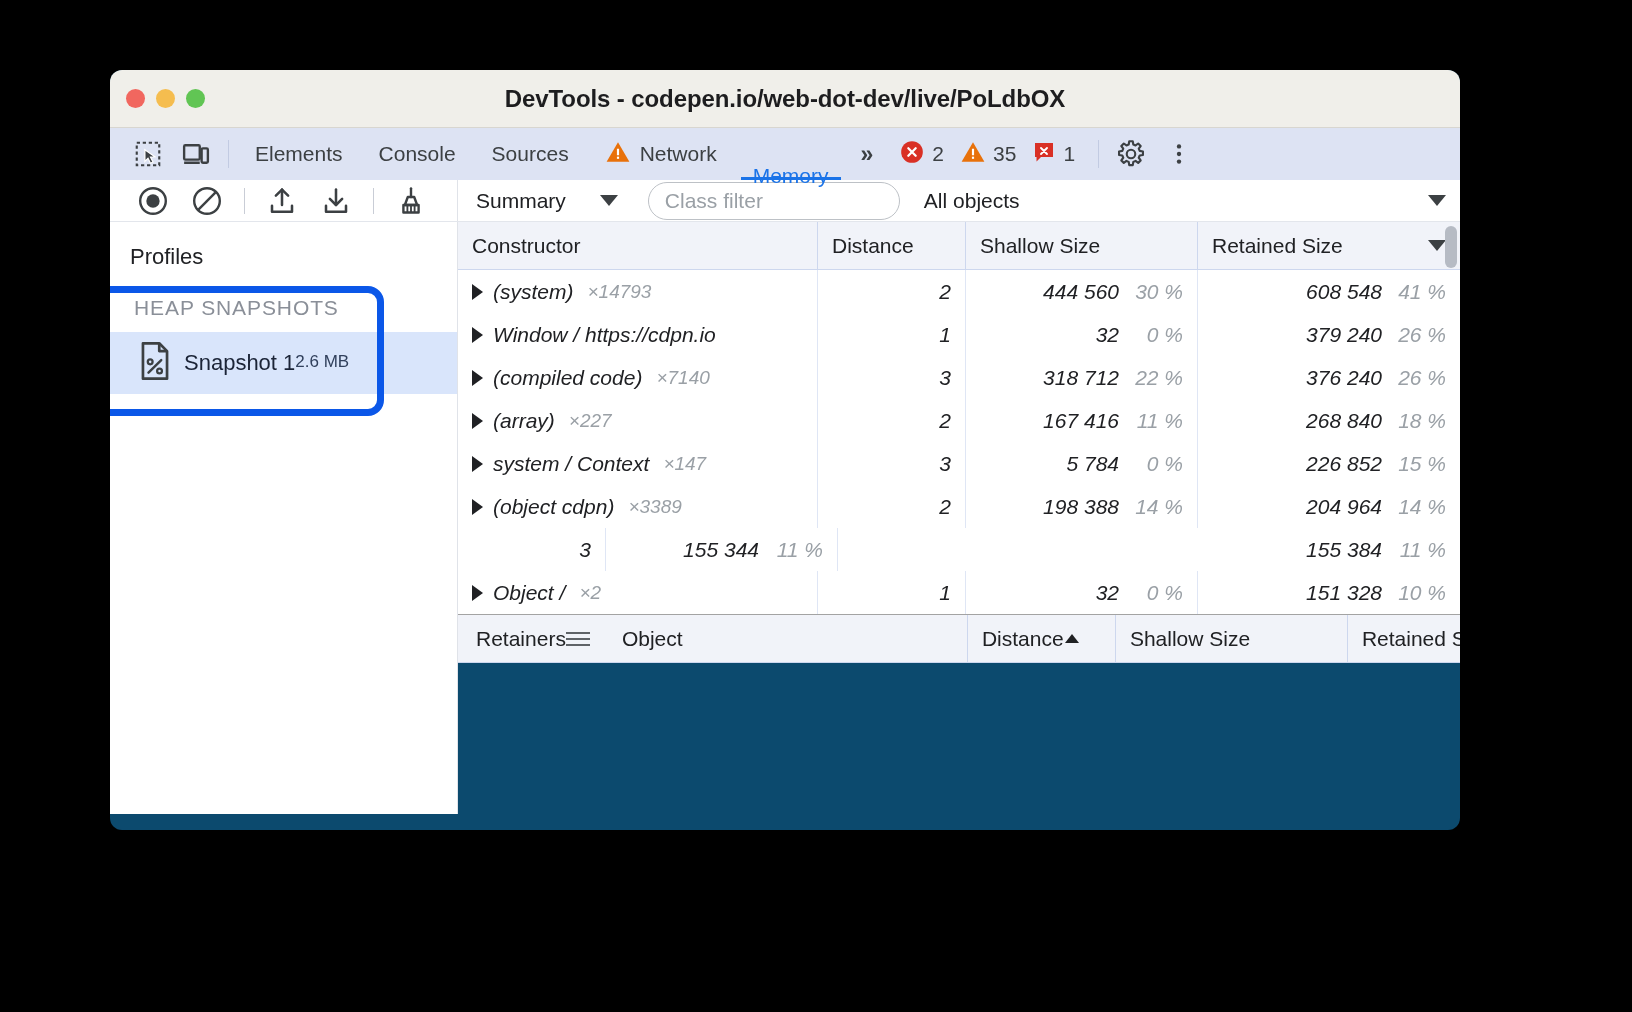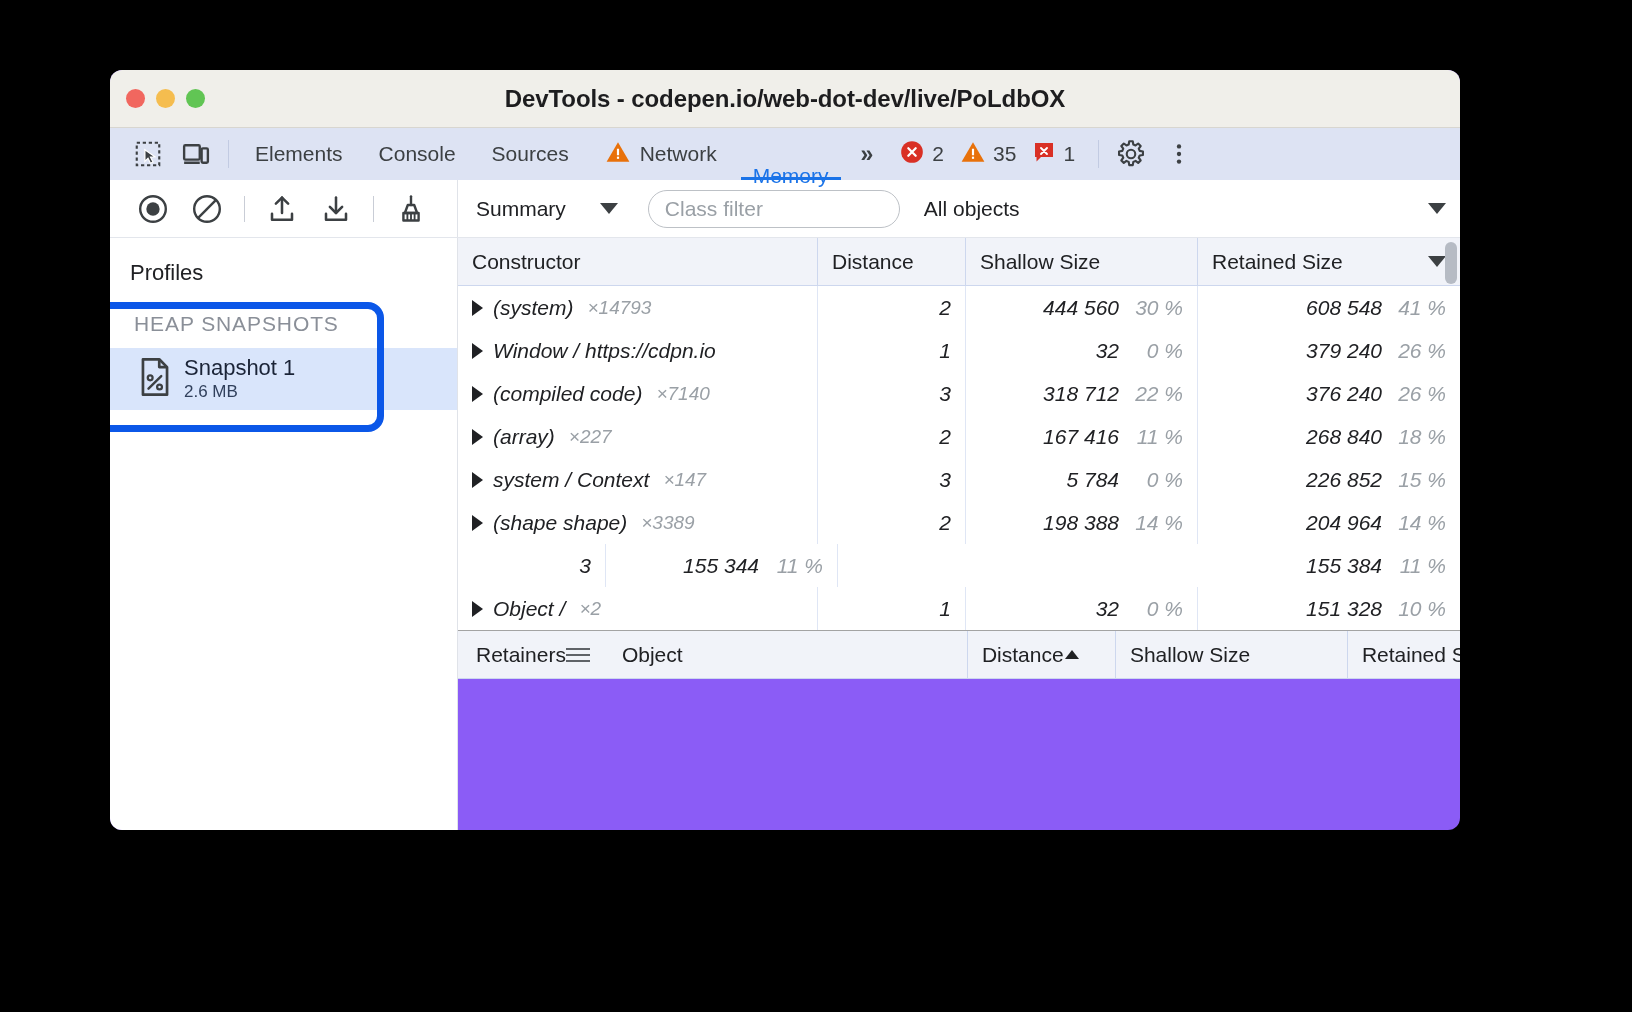--- a/index.html
+++ b/index.html
@@ -8,21 +8,21 @@
     background: #000000;
     font-family: "Liberation Sans", sans-serif;
     overflow: hidden;
   }
 
   
   #window {
     position: absolute;
     left: 110px; top: 70px;
     width: 1350px; height: 760px;
-    background: #8b5cf6;
+    background: #0c4a6e;
     border-radius: 12px;
     overflow: hidden;
     box-shadow: 0 6px 26px rgba(0,0,0,.45);
   }
 
   
   #titlebar {
     position: relative;
     height: 58px;
     background: #f0efea;
@@ -72,21 +72,21 @@
     font-size: 23px; color: #3c4043; letter-spacing: -3px; font-weight: 600;
   }
   .counters { display: flex; align-items: center; gap: 6px; padding: 0 10px; }
   .counter { display: flex; align-items: center; gap: 7px; padding: 0 5px; }
   .counter-num { font-size: 21px; color: #3c4043; }
   .spacer { flex: 1; }
   .tb-right { display: flex; align-items: center; }
 
   
   #toolbar2 {
-    height: 58px;
+    height: 42px;
     background: #ffffff;
     display: flex; align-items: center;
     border-bottom: 1px solid #e3e6ec;
   }
   #tb2-left {
     width: 348px; height: 100%;
     display: flex; align-items: center; gap: 4px;
     padding-left: 18px;
     border-right: 1px solid #e0e3e9;
   }
@@ -136,21 +136,21 @@
   #heap-title {
     padding: 4px 0 12px 24px;
     font-size: 21px; color: #8a8f98;
     letter-spacing: .9px;
   }
   #snapshot-row {
     display: flex; align-items: center; gap: 12px;
     height: 62px; padding-left: 28px;
     background: #d9e5fb;
   }
-  .snap-text { display: flex; flex-direction: column; justify-content: center; }
+  .snap-text { display: flex; flex-direction: row; justify-content: center; }
   .snap-name { font-size: 22px; color: #1b2437; line-height: 1.12; }
   .snap-size { font-size: 17px; color: #31405c; line-height: 1.25; }
 
   
   #highlight-box {
     position: absolute;
     left: -16px; top: 64px;
     width: 290px; height: 130px;
     border: 7px solid #0b57e8;
     border-radius: 16px;
@@ -530,21 +530,21 @@
               <span class="pct">0 %</span>
             </div>
             <div class="cell num-cell col-retained">
               <span class="num">226 852</span>
               <span class="pct">15 %</span>
             </div>
           </div>
           <div class="row">
             <div class="cell c-constructor col-constructor">
               <span class="tri"></span>
-              <span class="ctor-name">(shape shape)</span>
+              <span class="ctor-name">(object cdpn)</span>
               <span class="ctor-count">×3389</span>
             </div>
             <div class="cell num-cell col-distance">
               <span class="num">2</span>
             </div>
             <div class="cell num-cell col-shallow">
               <span class="num">198 388</span>
               <span class="pct">14 %</span>
             </div>
             <div class="cell num-cell col-retained">

